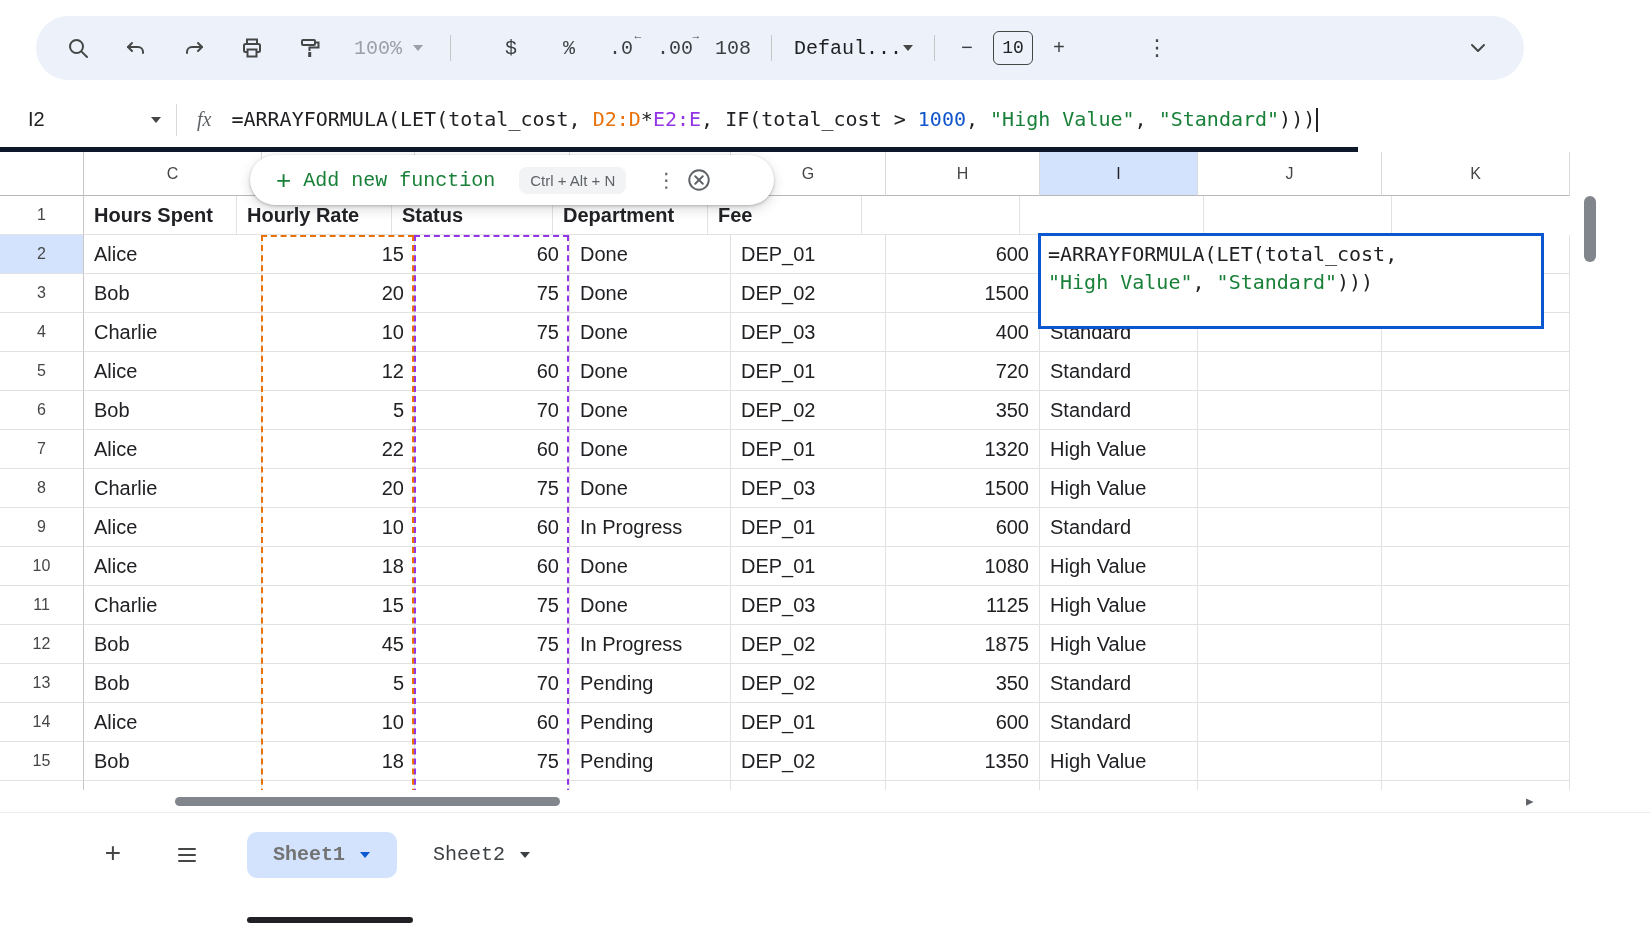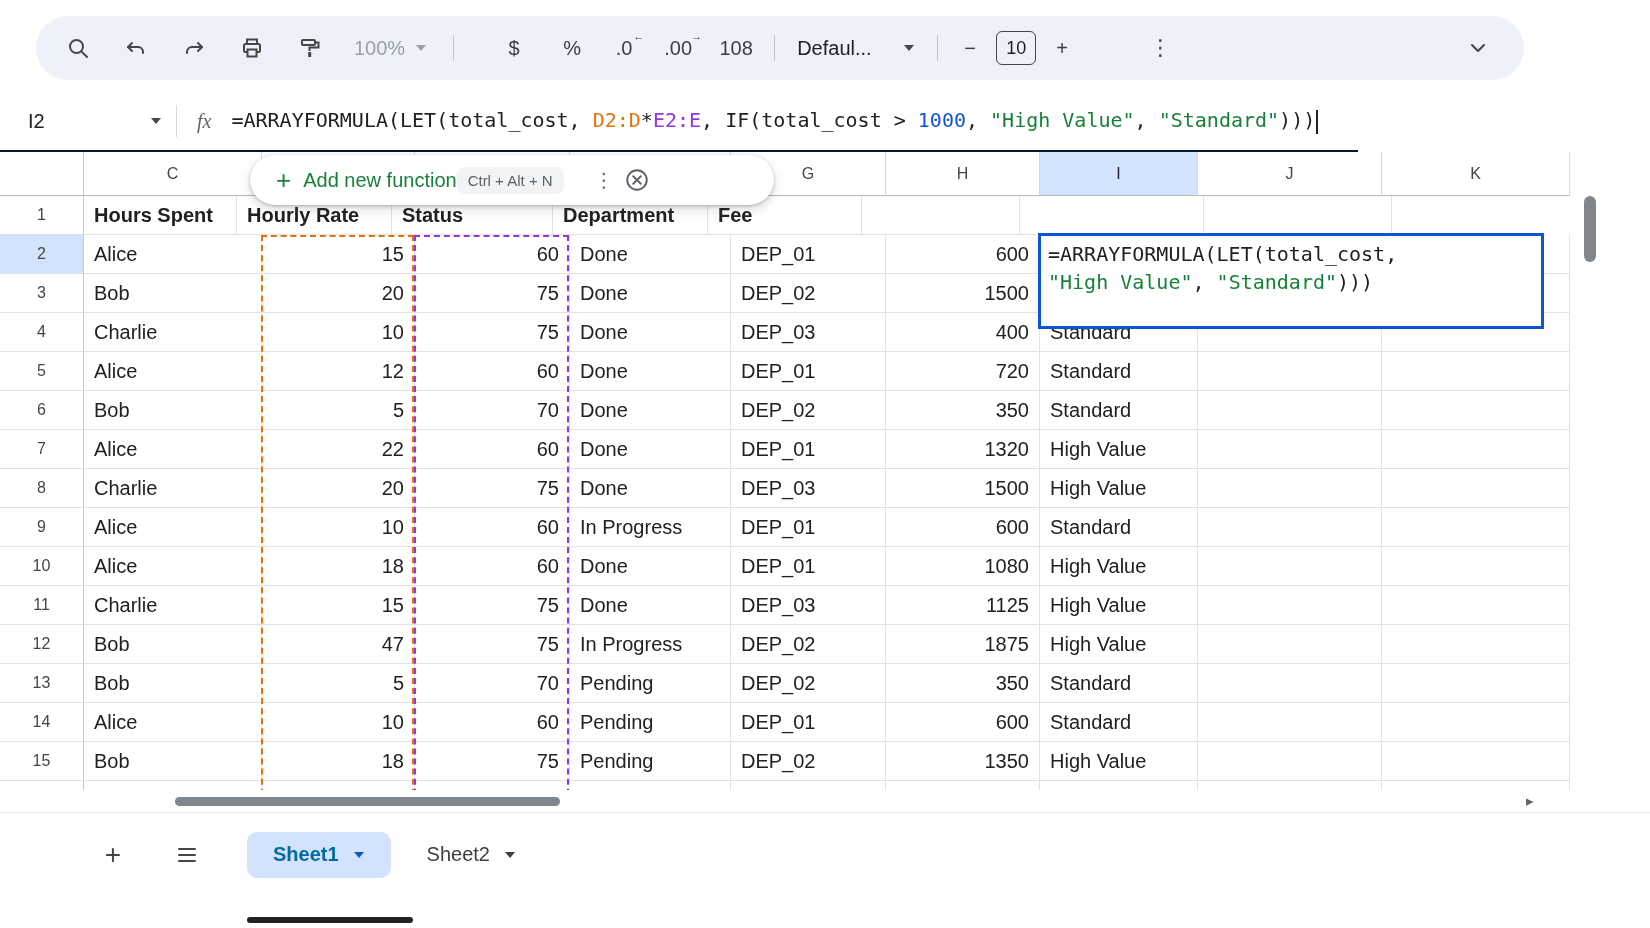--- a/index.html
+++ b/index.html
@@ -1,18 +1,18 @@
 <!DOCTYPE html>
 <html><head>
 <meta charset="utf-8">
 <style>
   * { box-sizing: border-box; margin: 0; padding: 0; }
   html,body { width:1650px; height:928px; overflow:hidden; background:#fff;
     font-family:"Liberation Sans", sans-serif; position:relative; }
-  button { background:none; border:none; font-family:Liberation Sans, sans-serif; cursor:pointer; color:inherit; }
+  button { background:none; border:none; font-family:Liberation Mono, monospace; cursor:pointer; color:inherit; }
 
   
   .toolbar { position:absolute; left:36px; top:16px; width:1488px; height:64px;
     background:#edf2fa; border-radius:32px; display:flex; align-items:center; }
   .tbtn { display:flex; align-items:center; justify-content:center;
     width:40px; height:40px; border-radius:20px; color:#444746; }
   .tb-text { font-size:20px; font-weight:500; color:#3c4043; }
   .dec-wrap { position:relative; }
   .dec-arrow { position:absolute; top:2px; right:0px; font-size:11px; color:#3c4043; }
   .tb-zoom { width:auto; padding:0 10px; color:#9aa0a6; font-size:20px; gap:10px; }
@@ -23,21 +23,21 @@
   .tb-font .tri { color:#444746; }
   .tb-sizebox { width:40px; height:34px; border:1.5px solid #444746; border-radius:6px;
     font-size:18px; color:#202124; display:flex; align-items:center; justify-content:center; }
   .tb-more { font-size:22px; color:#444746; }
   .tb-chevron { margin-left:auto; margin-right:26px; }.ml8{margin-left:8px}.ml10{margin-left:10px}.ml12{margin-left:12px}
   .ml14{margin-left:14px}.ml16{margin-left:16px}.ml18{margin-left:18px}.ml22{margin-left:22px}.ml40{margin-left:40px}.ml60{margin-left:60px}
   .tri { display:inline-flex; }
 
   
   .formula-bar { position:absolute; left:0; top:92px; width:1358px; height:60px;
-    background:#fff; border-bottom:2px solid #0f172a; display:flex; align-items:center; }
+    background:#fff; border-bottom:5px solid #0f172a; display:flex; align-items:center; }
   .name-box { display:flex; align-items:center; justify-content:space-between;
     width:162px; padding-left:28px; font-size:20px; color:#202124; }
   .fb-divider { width:1px; height:32px; background:#d9d9d9; margin-left:14px; }
   .fx { margin-left:20px; font-size:20px; color:#5f6368; font-style:italic;
     font-family:"Liberation Serif", serif; }
   .formula-text { margin-left:20px; font-family:"DejaVu Sans Mono", monospace;
     font-size:20px; white-space:pre; }
   .cursor { display:inline-block; width:2px; height:24px; background:#202124;
     vertical-align:middle; margin-left:1px; }
 
@@ -70,21 +70,21 @@
     background:#fff; border:3px solid #0b57d0; z-index:10; padding:4px 7px;
     font-family:"DejaVu Sans Mono", monospace; font-size:20px; line-height:28px; }
   .ed-line { white-space:pre; }
 
   
   .fn-popup { position:absolute; left:250px; top:155px; width:524px; height:50px;
     background:#fff; border-radius:25px; z-index:30; display:flex; align-items:center;
     box-shadow:0 1px 3px rgba(60,64,67,.3), 0 4px 12px rgba(60,64,67,.2); }
   .fn-plus { color:#188038; font-size:26px; font-weight:500; margin-left:26px; line-height:1; }
   .fn-label { color:#188038; font-size:20px; font-weight:500; margin-left:12px; }
-  .fn-shortcut { background:#f1f3f4; border-radius:8px; padding:5px 11px;
+  .fn-shortcut { margin-left:24px; background:#f1f3f4; border-radius:8px; padding:5px 11px;
     font-size:15px; color:#5f6368; }
   .fn-more { margin-left:26px; font-size:20px; color:#5f6368; width:28px; }
   .fn-close { margin-left:6px; margin-right:16px; display:flex; }
 
   
   .vscroll { position:absolute; left:1584px; top:160px; width:12px; height:628px; }
   .vthumb { position:absolute; left:0; top:36px; width:12px; height:66px;
     background:#80868b; border-radius:6px; }
   .hscroll { position:absolute; left:0; top:790px; width:1650px; height:22px; background:#fff; }
   .hthumb { position:absolute; left:175px; top:7px; width:385px; height:9px;
@@ -92,21 +92,21 @@
   .hscroll-arrow { position:absolute; left:1526px; top:2px; font-size:15px; color:#5f6368; }
 
   
   .sheetbar { position:absolute; left:0; top:812px; width:1650px; height:84px;
     background:#fff; border-top:1px solid #ececec; display:flex; align-items:center; }
   .sb-add { margin-left:95px; width:36px; height:36px; font-size:28px; color:#444746;
     display:flex; align-items:center; justify-content:center; }
   .sb-menu { margin-left:38px; width:36px; height:36px; display:flex; align-items:center; justify-content:center; }
   .tab-active { margin-left:42px; height:46px; padding:0 26px; background:#d3e3fd;
     border-radius:10px; display:flex; align-items:center; gap:14px;
-    color:#0369a1; font-weight:bold; font-size:20px; }
+    color:#737373; font-weight:bold; font-size:20px; }
   .tab-active .tri { color:#0b57d0; }
   .tab-inactive { margin-left:26px; height:46px; padding:0 10px; display:flex; align-items:center;
     gap:14px; color:#3c4043; font-size:20px; font-weight:500; }
   .tab-inactive .tri { color:#3c4043; }
   .bottom-bar { position:absolute; left:247px; top:917px; width:166px; height:6px;
     background:#202124; border-radius:3px; }
 </style>
 </head>
 <body>
 
@@ -339,21 +339,21 @@
         <div class="gcell cw3">Done</div>
         <div class="gcell cw4">DEP_03</div>
         <div class="gcell cw5 num">1125</div>
         <div class="gcell cw6">High Value</div>
         <div class="gcell cw7"></div>
         <div class="gcell cw8"></div>
       </div>
       <div class="grow">
         <div class="rownum">12</div>
         <div class="gcell cw0">Bob</div>
-        <div class="gcell cw1 num">47</div>
+        <div class="gcell cw1 num">45</div>
         <div class="gcell cw2 num">75</div>
         <div class="gcell cw3">In Progress</div>
         <div class="gcell cw4">DEP_02</div>
         <div class="gcell cw5 num">1875</div>
         <div class="gcell cw6">High Value</div>
         <div class="gcell cw7"></div>
         <div class="gcell cw8"></div>
       </div>
       <div class="grow">
         <div class="rownum">13</div>

